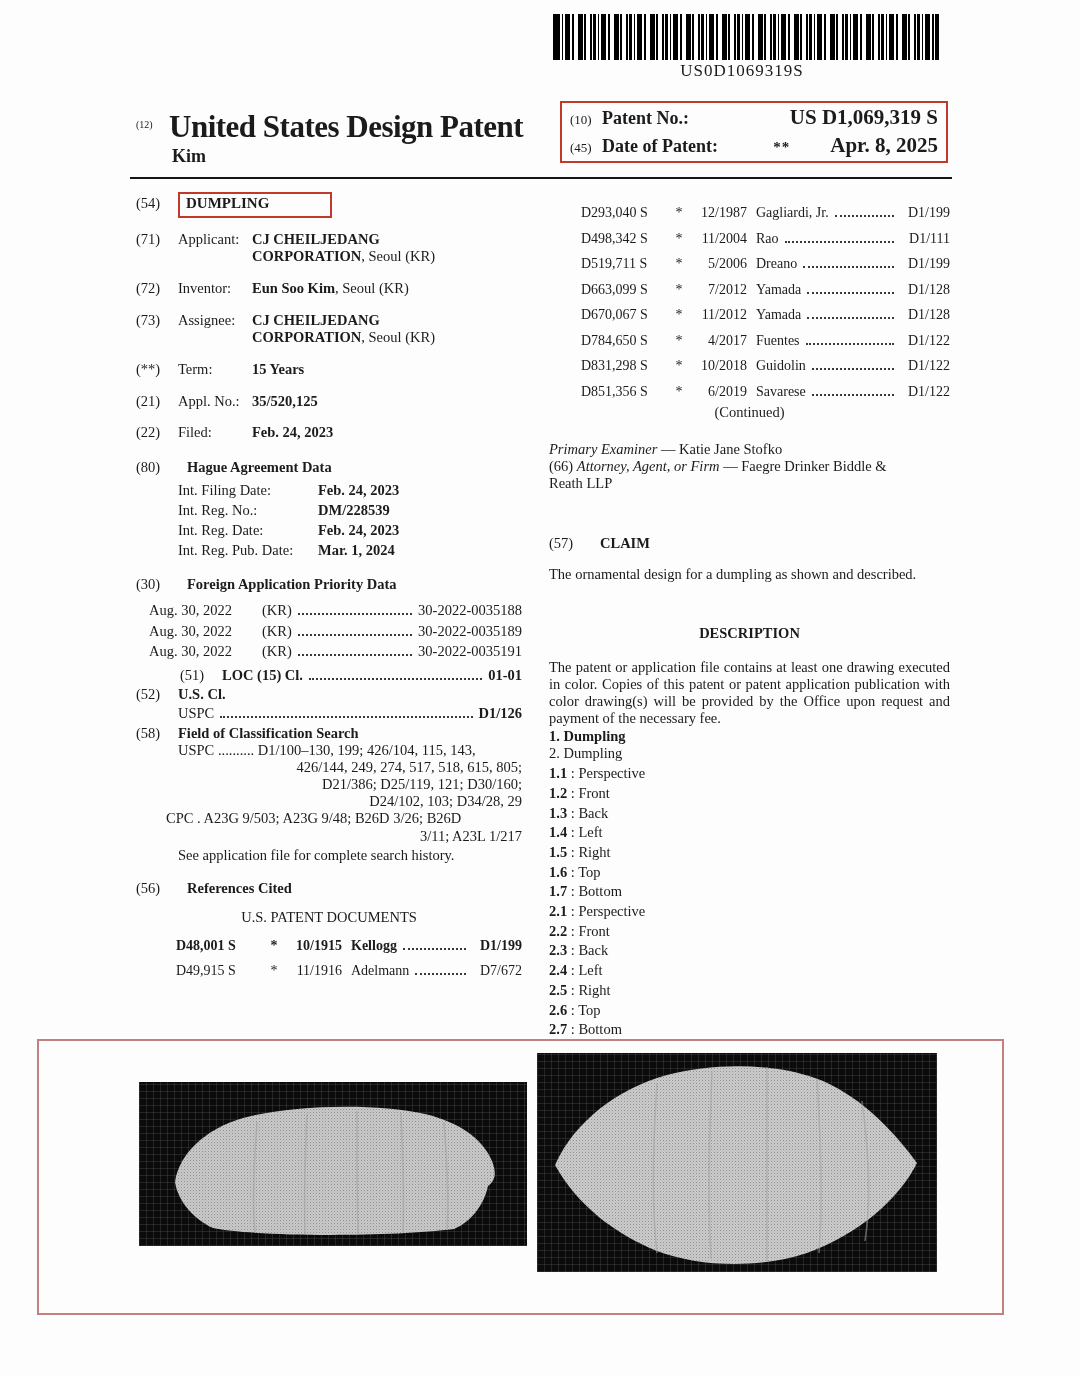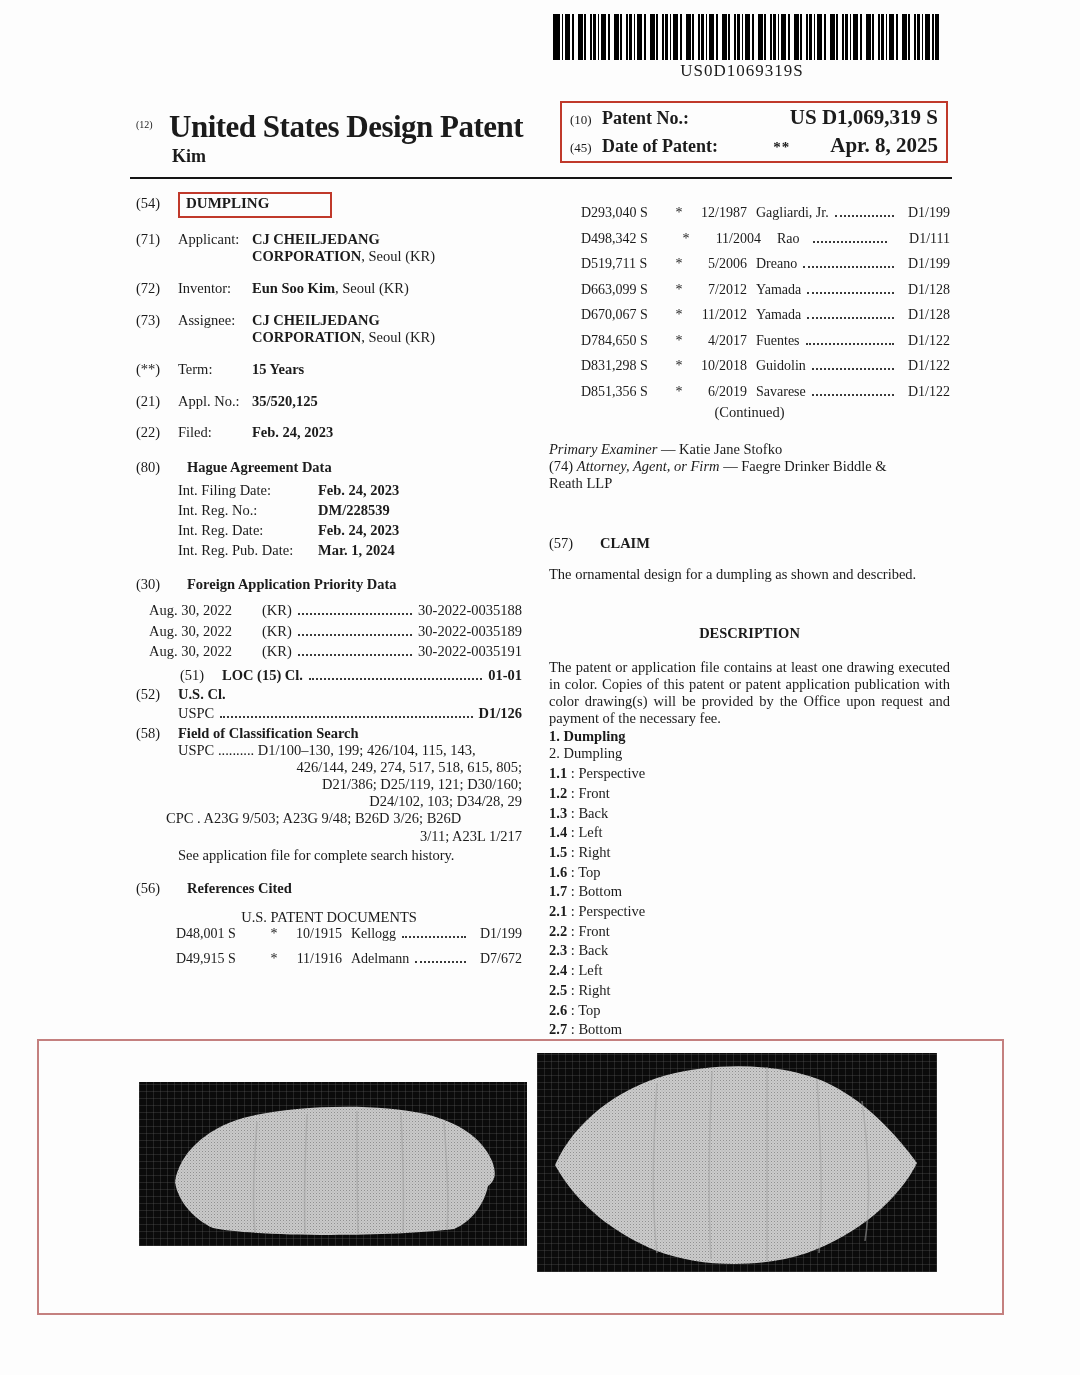--- a/index.html
+++ b/index.html
@@ -216,21 +216,21 @@
       <div class="right-align">3/11; A23L 1/217</div>
     </div>
     <div style="margin-left:42px;margin-top:2px;">See application file for complete search history.</div>
 
     <div class="sec-head" style="margin-top:16px;">
       <span class="code">(56)</span>
       <span class="sec-title">References Cited</span>
     </div>
     <div class="center" style="margin-top:12px;">U.S. PATENT DOCUMENTS</div>
 
-    <div class="ref-row" style="margin-top:0;padding-left:40px;">
+    <div class="ref-row" style="margin-top:12px;padding-left:40px;font-weight:bold;">
       <span class="ref-no">D48,001 S</span>
       <span class="ref-star">*</span>
       <span class="ref-date">10/1915</span>
       <span class="ref-name">Kellogg</span>
       <span class="dots"></span>
       <span class="ref-cls">D1/199</span>
     </div>
     <div class="ref-row" style="padding-left:40px;">
       <span class="ref-no">D49,915 S</span>
       <span class="ref-star">*</span>
@@ -244,21 +244,21 @@
   <div class="col-right">
 
     <div class="ref-row" style="padding-left:32px;">
       <span class="ref-no">D293,040 S</span>
       <span class="ref-star">*</span>
       <span class="ref-date">12/1987</span>
       <span class="ref-name">Gagliardi, Jr.</span>
       <span class="dots"></span>
       <span class="ref-cls">D1/199</span>
     </div>
-    <div class="ref-row" style="padding-left:32px;gap:7px;">
+    <div class="ref-row" style="padding-left:32px;">
       <span class="ref-no">D498,342 S</span>
       <span class="ref-star">*</span>
       <span class="ref-date">11/2004</span>
       <span class="ref-name">Rao</span>
       <span class="dots"></span>
       <span class="ref-cls">D1/111</span>
     </div>
     <div class="ref-row" style="padding-left:32px;">
       <span class="ref-no">D519,711 S</span>
       <span class="ref-star">*</span>
@@ -305,21 +305,21 @@
       <span class="ref-date">6/2019</span>
       <span class="ref-name">Savarese</span>
       <span class="dots"></span>
       <span class="ref-cls">D1/122</span>
     </div>
 
     <div class="center" style="margin-top:4px;">(Continued)</div>
 
     <div style="margin-top:20px;">
       <div><i>Primary Examiner</i><span class="pre"> — Katie Jane Stofko</span></div>
-      <div><span class="pre">(74) </span><i>Attorney, Agent, or Firm</i><span class="pre"> — Faegre Drinker Biddle &amp;</span></div>
+      <div><span class="pre">(66) </span><i>Attorney, Agent, or Firm</i><span class="pre"> — Faegre Drinker Biddle &amp;</span></div>
       <div>Reath LLP</div>
     </div>
 
     <div class="sec-head" style="margin-top:42px;">
       <span class="code">(57)</span>
       <span class="sec-title">CLAIM</span>
     </div>
     <div class="justify" style="margin-top:14px;">The ornamental design for a dumpling as shown and described.</div>
 
     <div class="center bold" style="margin-top:42px;">DESCRIPTION</div>

